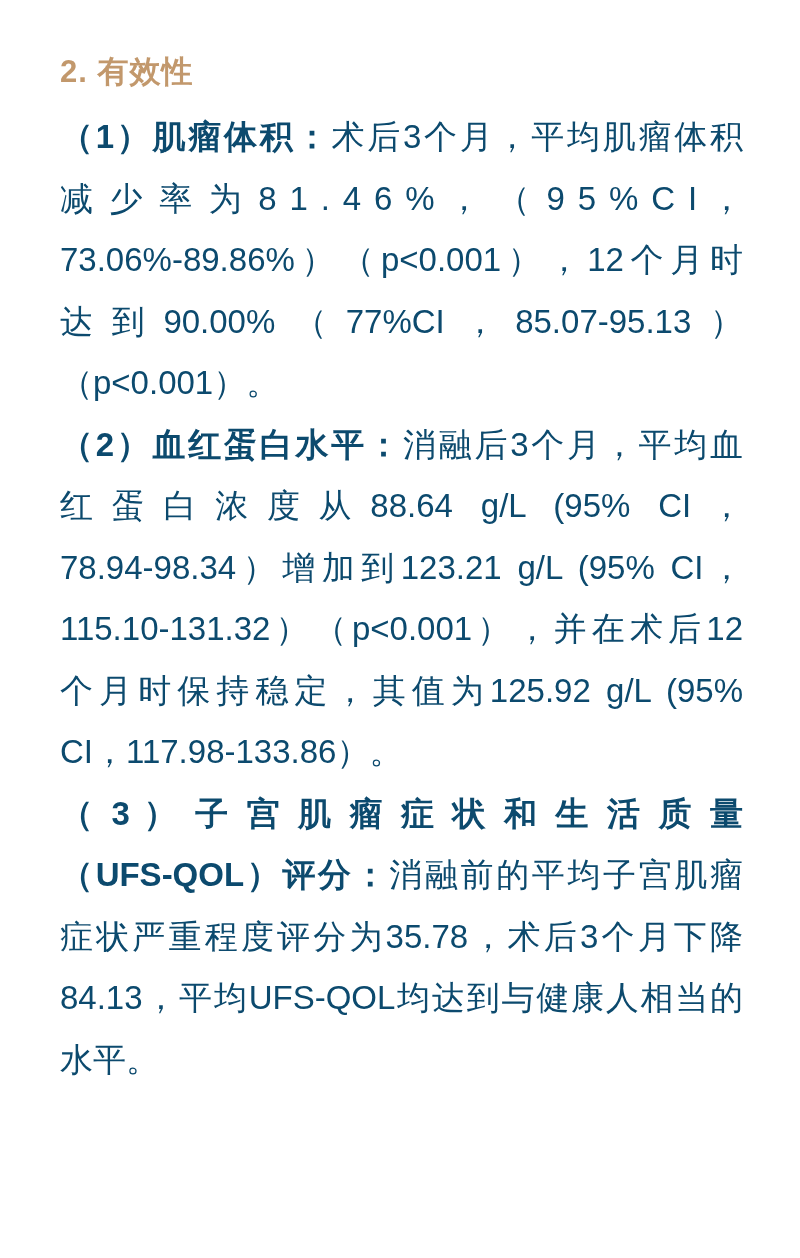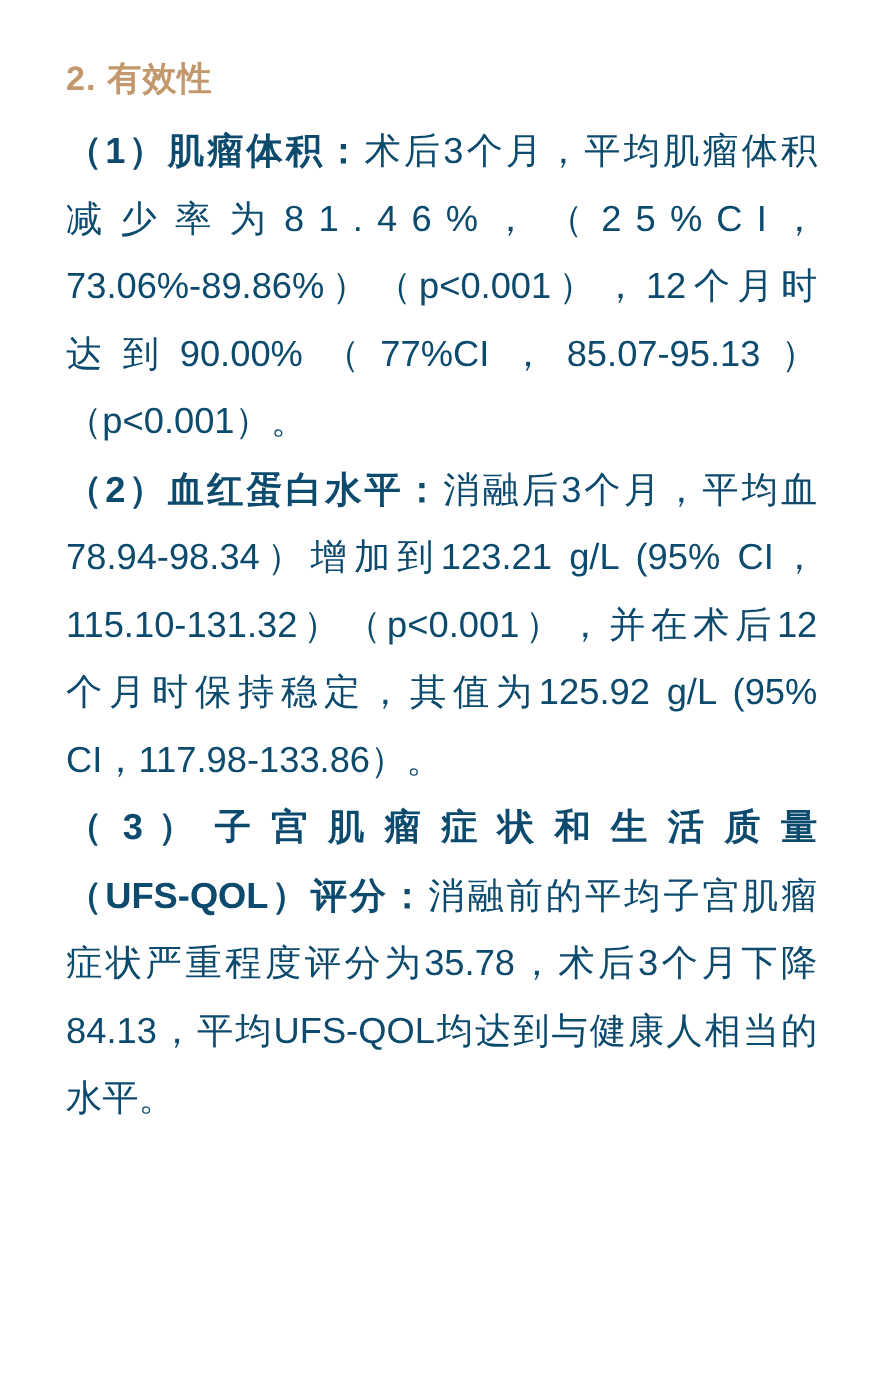--- a/index.html
+++ b/index.html
@@ -47,27 +47,28 @@
   }
 </style>
 </head>
 <body>
 
 <div class="page" style="background: rgb(255, 255, 255);">
   <h2 class="heading" style="color: rgb(194, 152, 108);">2. 有效性</h2>
   <div class="content" style="color: #0c4a6e;">
       <p class="para">
         <span class="line"><span class="seg bold">（1）肌瘤体积：</span><span class="seg">术后3个月，平均肌瘤体积</span></span>
-        <span class="line"><span class="seg">减 少 率 为 8 1 . 4 6 % ， （ 2 5 % C I ，</span></span>
+        <span class="line"><span class="seg">减 少 率 为 8 1 . 4 6 % ， （ 9 5 % C I ，</span></span>
         <span class="line"><span class="seg">73.06%-89.86%）（p&lt;0.001），12个月时</span></span>
         <span class="line"><span class="seg">达到90.00%（77%CI，85.07-95.13）</span></span>
         <span class="line no-just"><span class="seg">（p&lt;0.001）。</span></span>
       </p>
       <p class="para">
         <span class="line"><span class="seg bold">（2）血红蛋白水平：</span><span class="seg">消融后3个月，平均血</span></span>
+        <span class="line"><span class="seg">红蛋白浓度从88.64 g/L (95% CI，</span></span>
         <span class="line"><span class="seg">78.94-98.34）增加到123.21 g/L (95% CI，</span></span>
         <span class="line"><span class="seg">115.10-131.32）（p&lt;0.001），并在术后12</span></span>
         <span class="line"><span class="seg">个月时保持稳定，其值为125.92 g/L (95%</span></span>
         <span class="line no-just"><span class="seg">CI，117.98-133.86）。</span></span>
       </p>
       <p class="para">
         <span class="line"><span class="seg bold">（ 3 ） 子 宫 肌 瘤 症 状 和 生 活 质 量</span></span>
         <span class="line"><span class="seg bold">（UFS-QOL）评分：</span><span class="seg">消融前的平均子宫肌瘤</span></span>
         <span class="line"><span class="seg">症状严重程度评分为35.78，术后3个月下降</span></span>
         <span class="line"><span class="seg">84.13，平均UFS-QOL均达到与健康人相当的</span></span>

